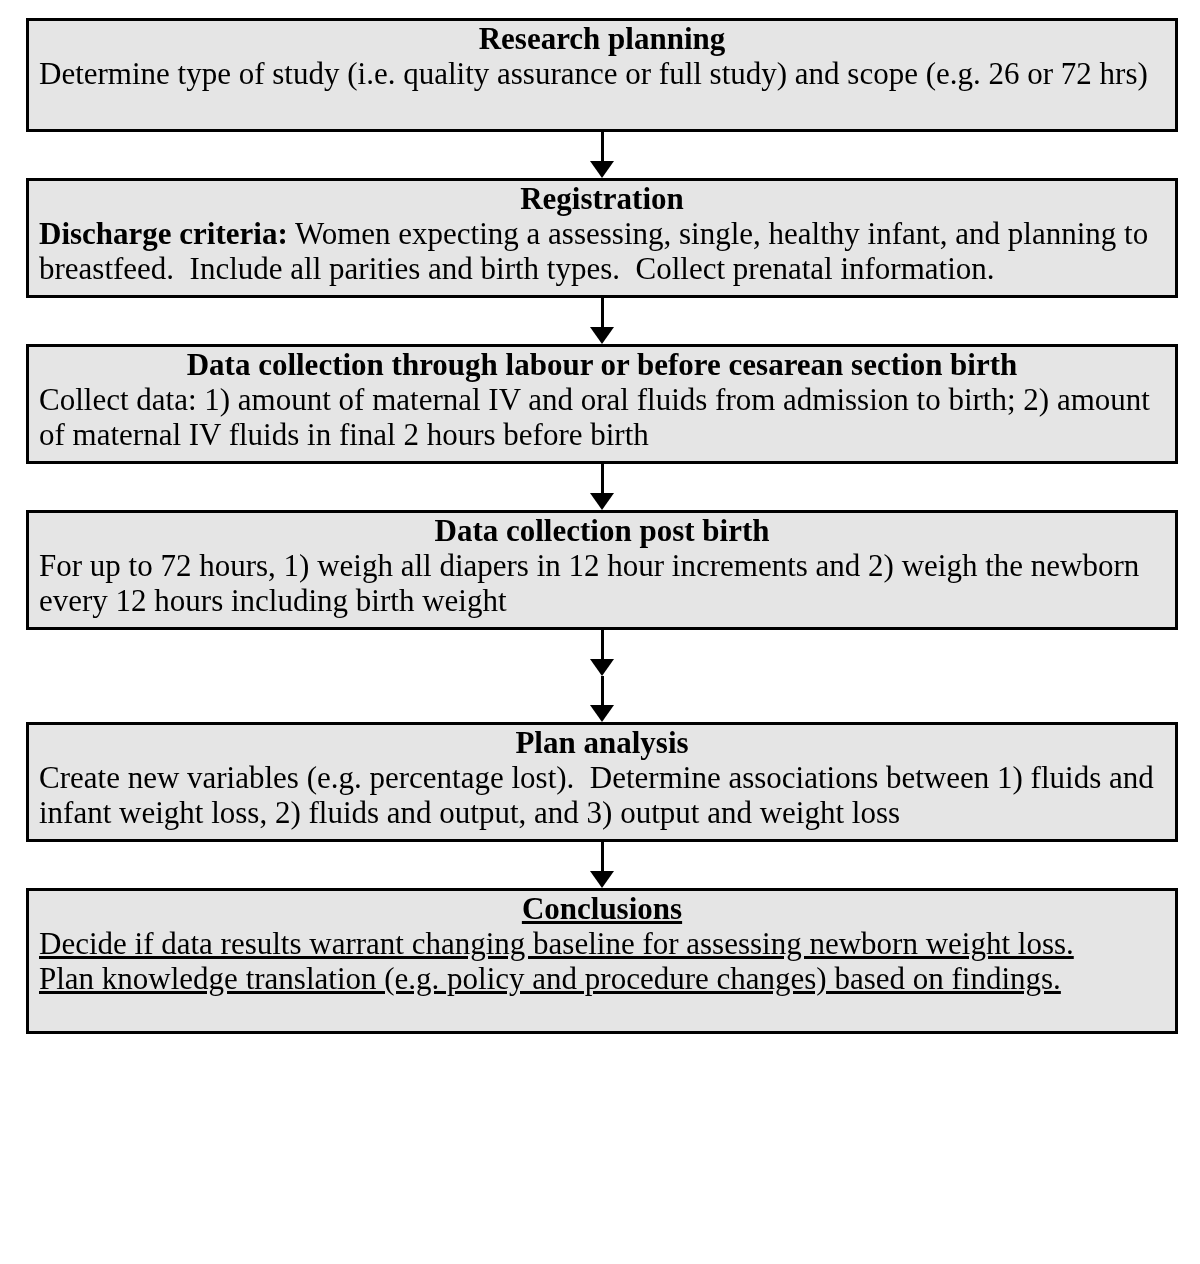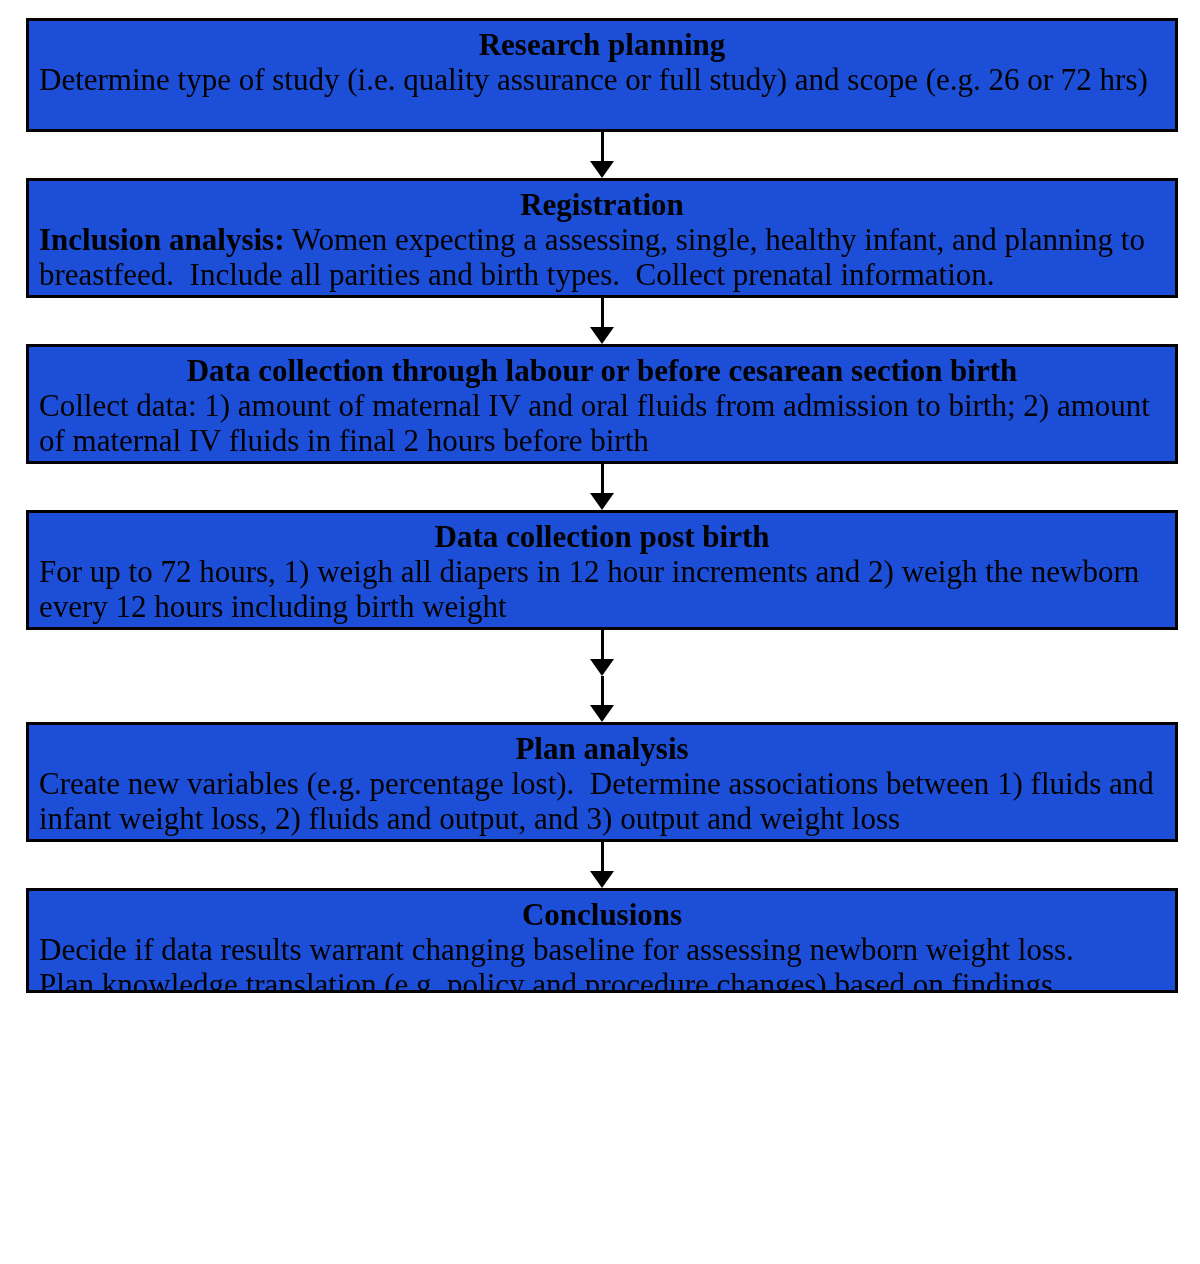--- a/index.html
+++ b/index.html
@@ -11,27 +11,27 @@
   .flow {
     width: 1152px;
     margin: 18px 0 0 26px;
     font-family: "Liberation Serif", "DejaVu Serif", serif;
     color: #000000;
   }
   .box {
     box-sizing: border-box;
     width: 1152px;
     border: 3px solid #000000;
-    background: #1d4ed8;
-    padding: 6px 10px 0 10px;
+    background: #e5e5e5;
+    padding: 0 10px 0 10px;
     overflow: hidden;
   }
   .box-h1 { height: 114px; }
   .box-std { height: 120px; }
-  .box-last { height: 105px; }
+  .box-last { height: 146px; text-decoration: underline; }
   .box-title {
     text-align: center;
     font-weight: bold;
     font-size: 31px;
     line-height: 35px;
     white-space: pre-wrap;
   }
   .box-body {
     font-size: 31px;
     line-height: 35px;
@@ -71,21 +71,21 @@
     <div class="box-body">Determine type of study (i.e. quality assurance or full study) and scope (e.g. 26 or 72 hrs)</div>
   </div>
 
   <div class="arrow">
     <div class="arrow-shaft"></div>
     <div class="arrow-head"></div>
   </div>
 
   <div class="box box-std">
     <div class="box-title">Registration</div>
-    <div class="box-body"><strong>Inclusion analysis:</strong><span> Women expecting a assessing, single, healthy infant, and planning to
+    <div class="box-body"><strong>Discharge criteria:</strong><span> Women expecting a assessing, single, healthy infant, and planning to
 breastfeed.  Include all parities and birth types.  Collect prenatal information.</span></div>
   </div>
 
   <div class="arrow">
     <div class="arrow-shaft"></div>
     <div class="arrow-head"></div>
   </div>
 
   <div class="box box-std">
     <div class="box-title">Data collection through labour or before cesarean section birth</div>

